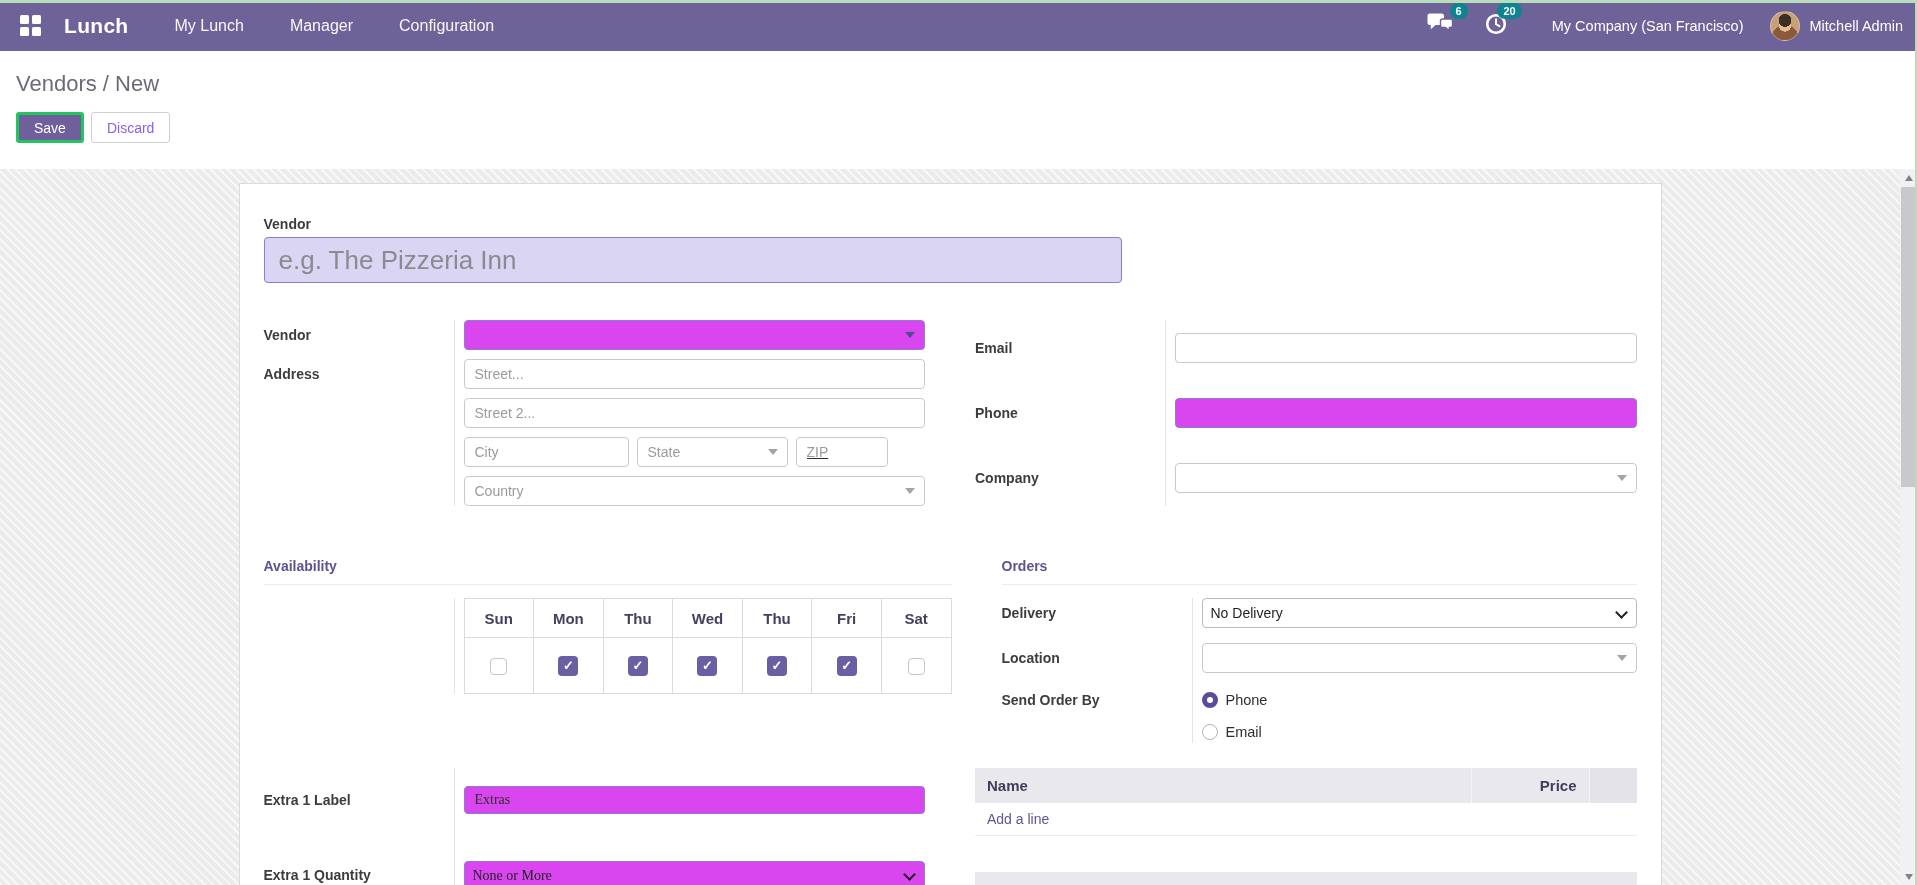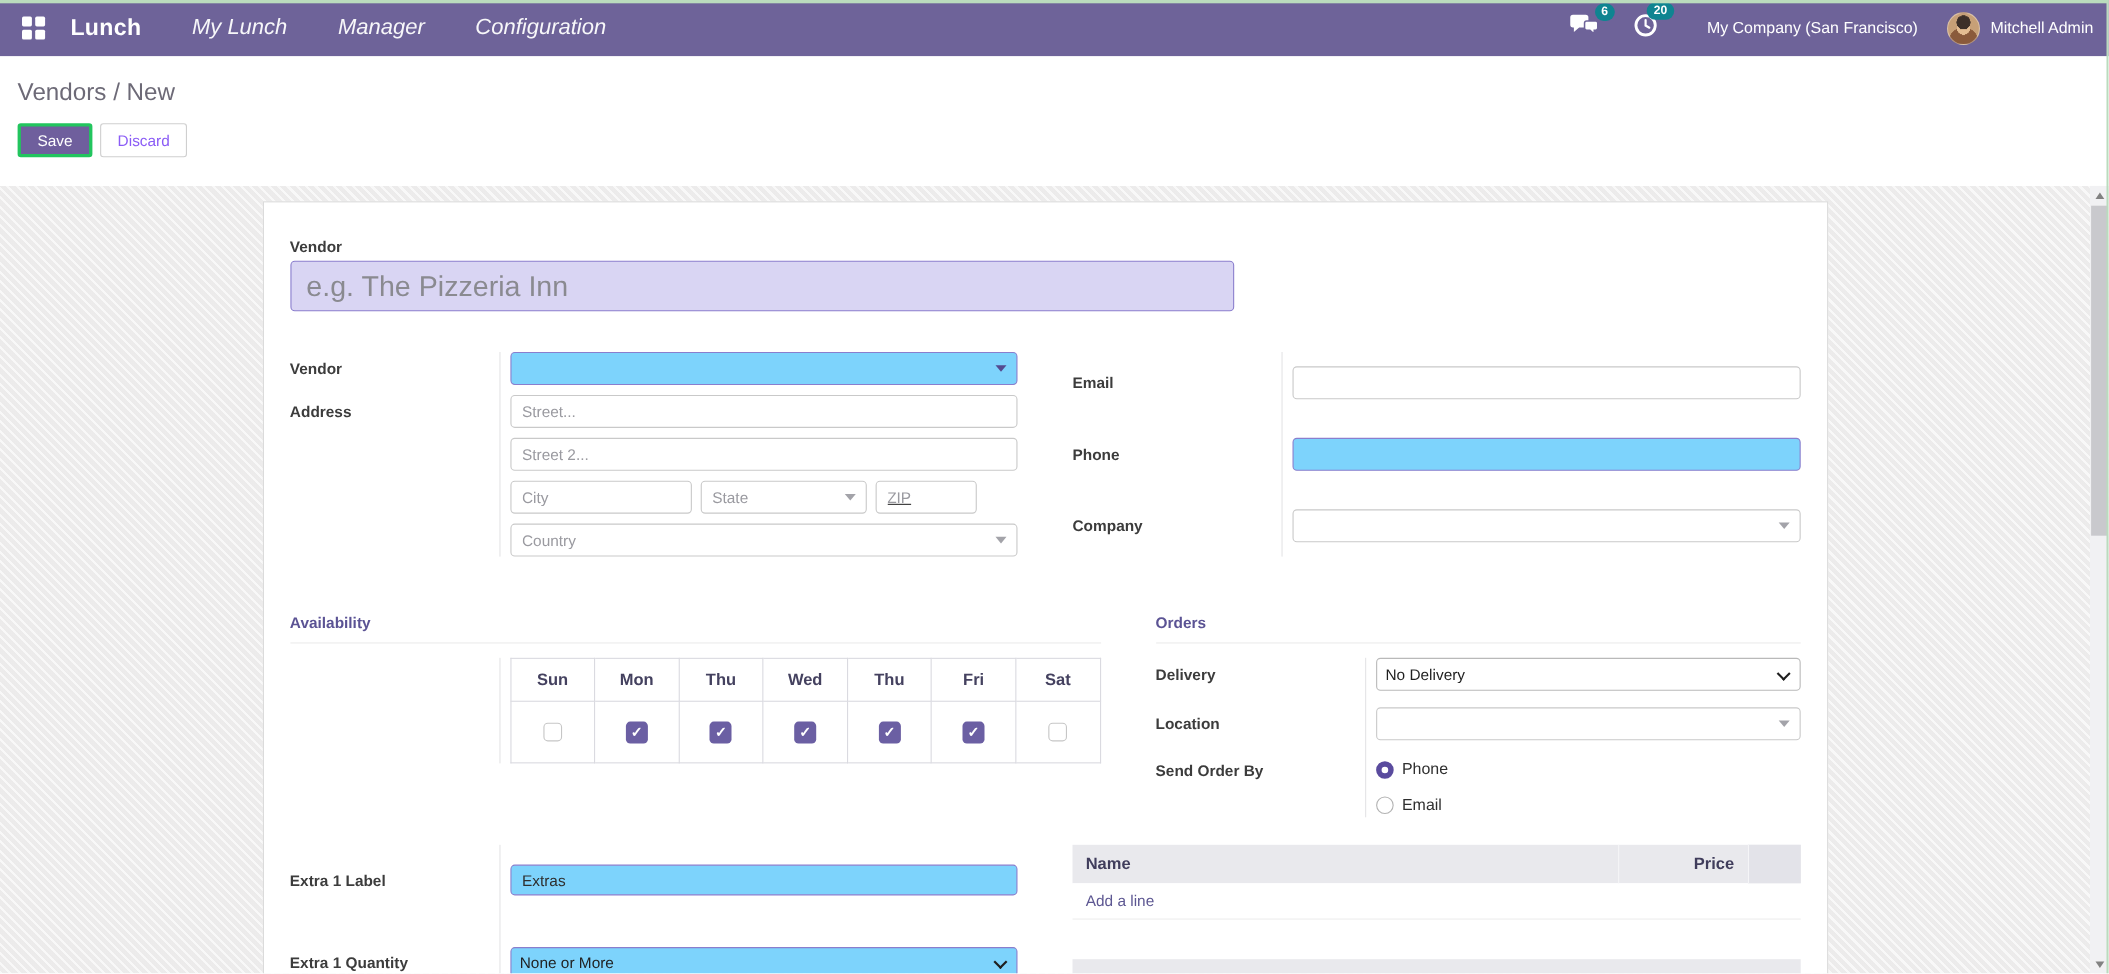--- a/index.html
+++ b/index.html
@@ -7,21 +7,21 @@
 
   
   .edge-top { position:absolute; top:0; left:0; right:0; height:3px; background:#badcbd; z-index:60; }
   .edge-right { position:absolute; top:0; right:0; bottom:0; width:2px; background:#badcbd; z-index:60; }
 
   
   .navbar { position:absolute; top:0; left:0; right:0; height:51px; background:#6e6399; display:flex; align-items:center; padding:0 14px; color:#fff; z-index:40; }
   .apps-icon { width:22px; height:22px; display:grid; grid-template-columns:9px 9px; grid-template-rows:9px 9px; gap:3px; cursor:pointer; margin:0 22px 0 6px; }
   .apps-icon span { background:#fff; border-radius:1.5px; }
   .brand { font-size:21px; font-weight:bold; letter-spacing:.3px; margin-right:46px; cursor:pointer; }
-  .nav-menu { display:flex; align-items:center; gap:46px; font-size:20px;font-style:italic; }
+  .nav-menu { display:flex; align-items:center; gap:46px; font-size:16px; }
   .nav-menu .nav-item { cursor:pointer; opacity:.95; }
   .nav-right { margin-left:auto; display:flex; align-items:center; }
   .systray-icon { position:relative; margin-right:30px; cursor:pointer; display:flex; align-items:center; }
   .badge { position:absolute; top:-9px; right:-14px; background:#0f8491; color:#fff; font-size:11px; font-weight:bold; padding:2px 6px; border-radius:9px; line-height:12px; }
   .nav-company { font-size:14.5px; margin:0 26px 0 14px; cursor:pointer; }
   .avatar { width:30px; height:30px; border-radius:50%; margin-right:10px; cursor:pointer;
             background: radial-gradient(circle at 50% 30%, #3c2f28 0 26%, transparent 27%),
                         radial-gradient(circle at 50% 48%, #e4bd92 0 30%, transparent 31%),
                         radial-gradient(circle at 50% 95%, #8a5a3b 0 45%, transparent 46%),
                         #c7a077; border:1px solid rgba(255,255,255,.35); }
@@ -52,35 +52,35 @@
 
   .fgroup { position:relative; display:grid; grid-template-columns:190px 1fr; row-gap:9px; }
   .fgroup::before { content:''; position:absolute; left:190px; top:0; bottom:0; width:1px; background:#e4e4e6; }
   .fgroup.tail::before { bottom:-32px; }
   .flabel { font-size:14px; font-weight:bold; color:#3c3c3c; align-self:center; padding-right:10px; }
   .flabel.top { align-self:start; padding-top:4px; }
   .fcell { padding-left:10px; align-self:center; }
 
   .inp { width:100%; height:30px; border:1px solid #c9c9c9; border-radius:4px; padding:0 10px; font-size:14px; color:#2f2f2f; background:#fff; font-family:inherit; outline:none; }
   .inp::placeholder { color:#9a9aa0; }
-  .inp.lav, .sel.lav { background:#7dd3fc; border-color:#8a7ecd; }
+  .inp.lav, .sel.lav { background:#d946ef; border-color:#8a7ecd;font-family:Liberation Serif, serif; }
   .m2o { position:relative; }
   .m2o .inp { padding-right:26px; }
   .caret { position:absolute; right:10px; top:50%; transform:translateY(-50%); width:0; height:0; border-left:5px solid transparent; border-right:5px solid transparent; border-top:6px solid #a3a3a9; pointer-events:none; }
   .caret.purple { border-top-color:#544a90; }
   .multi { display:flex; gap:8px; }
   .w-city { width:165px; } .w-state { width:151px; } .w-zip { width:92px;text-decoration:underline; }
 
   .selwrap { position:relative; }
   .sel { width:100%; height:30px; border:1px solid #b9b9b9; border-radius:4px; padding:0 26px 0 8px; font-size:14px; color:#1f1f1f; background:#fff; font-family:inherit; appearance:none; -webkit-appearance:none; outline:none; }
   .selwrap::after { content:''; position:absolute; right:11px; top:10px; width:7px; height:7px; border-right:2px solid #1f1f1f; border-bottom:2px solid #1f1f1f; transform:rotate(45deg); pointer-events:none; }
 
   .sect-title { color:#5b5394; font-weight:bold; font-size:14px; padding-bottom:10px; border-bottom:1px solid #ececec; margin-bottom:13px; }
 
-  .days { border-collapse:collapse; width:537px; }
+  .days { border-collapse:collapse; width:488px; }
   .days th { width:64px; height:39px; border:1px solid #dadae0; font-size:15px; color:#44415f; background:#fff; text-align:center; }
   .days td { height:56px; border:1px solid #dadae0; text-align:center; vertical-align:middle; }
   .cb { display:inline-block; border-radius:4px; vertical-align:middle; cursor:pointer; }
   .cb.on { width:20px; height:20px; background:#6b5fa3; position:relative; }
   .cb.on::after { content:'\2713'; position:absolute; top:50%; left:50%; transform:translate(-50%,-54%); color:#fff; font-size:13px; font-weight:bold; }
   .cb.off { width:17px; height:17px; background:#fff; border:1px solid #c6c6c6; }
 
   .orders-rows { row-gap:15px; }
   .radio-stack { display:flex; flex-direction:column; gap:9px; }
   .radio-row { display:flex; align-items:center; gap:8px; height:23px; cursor:pointer; }

